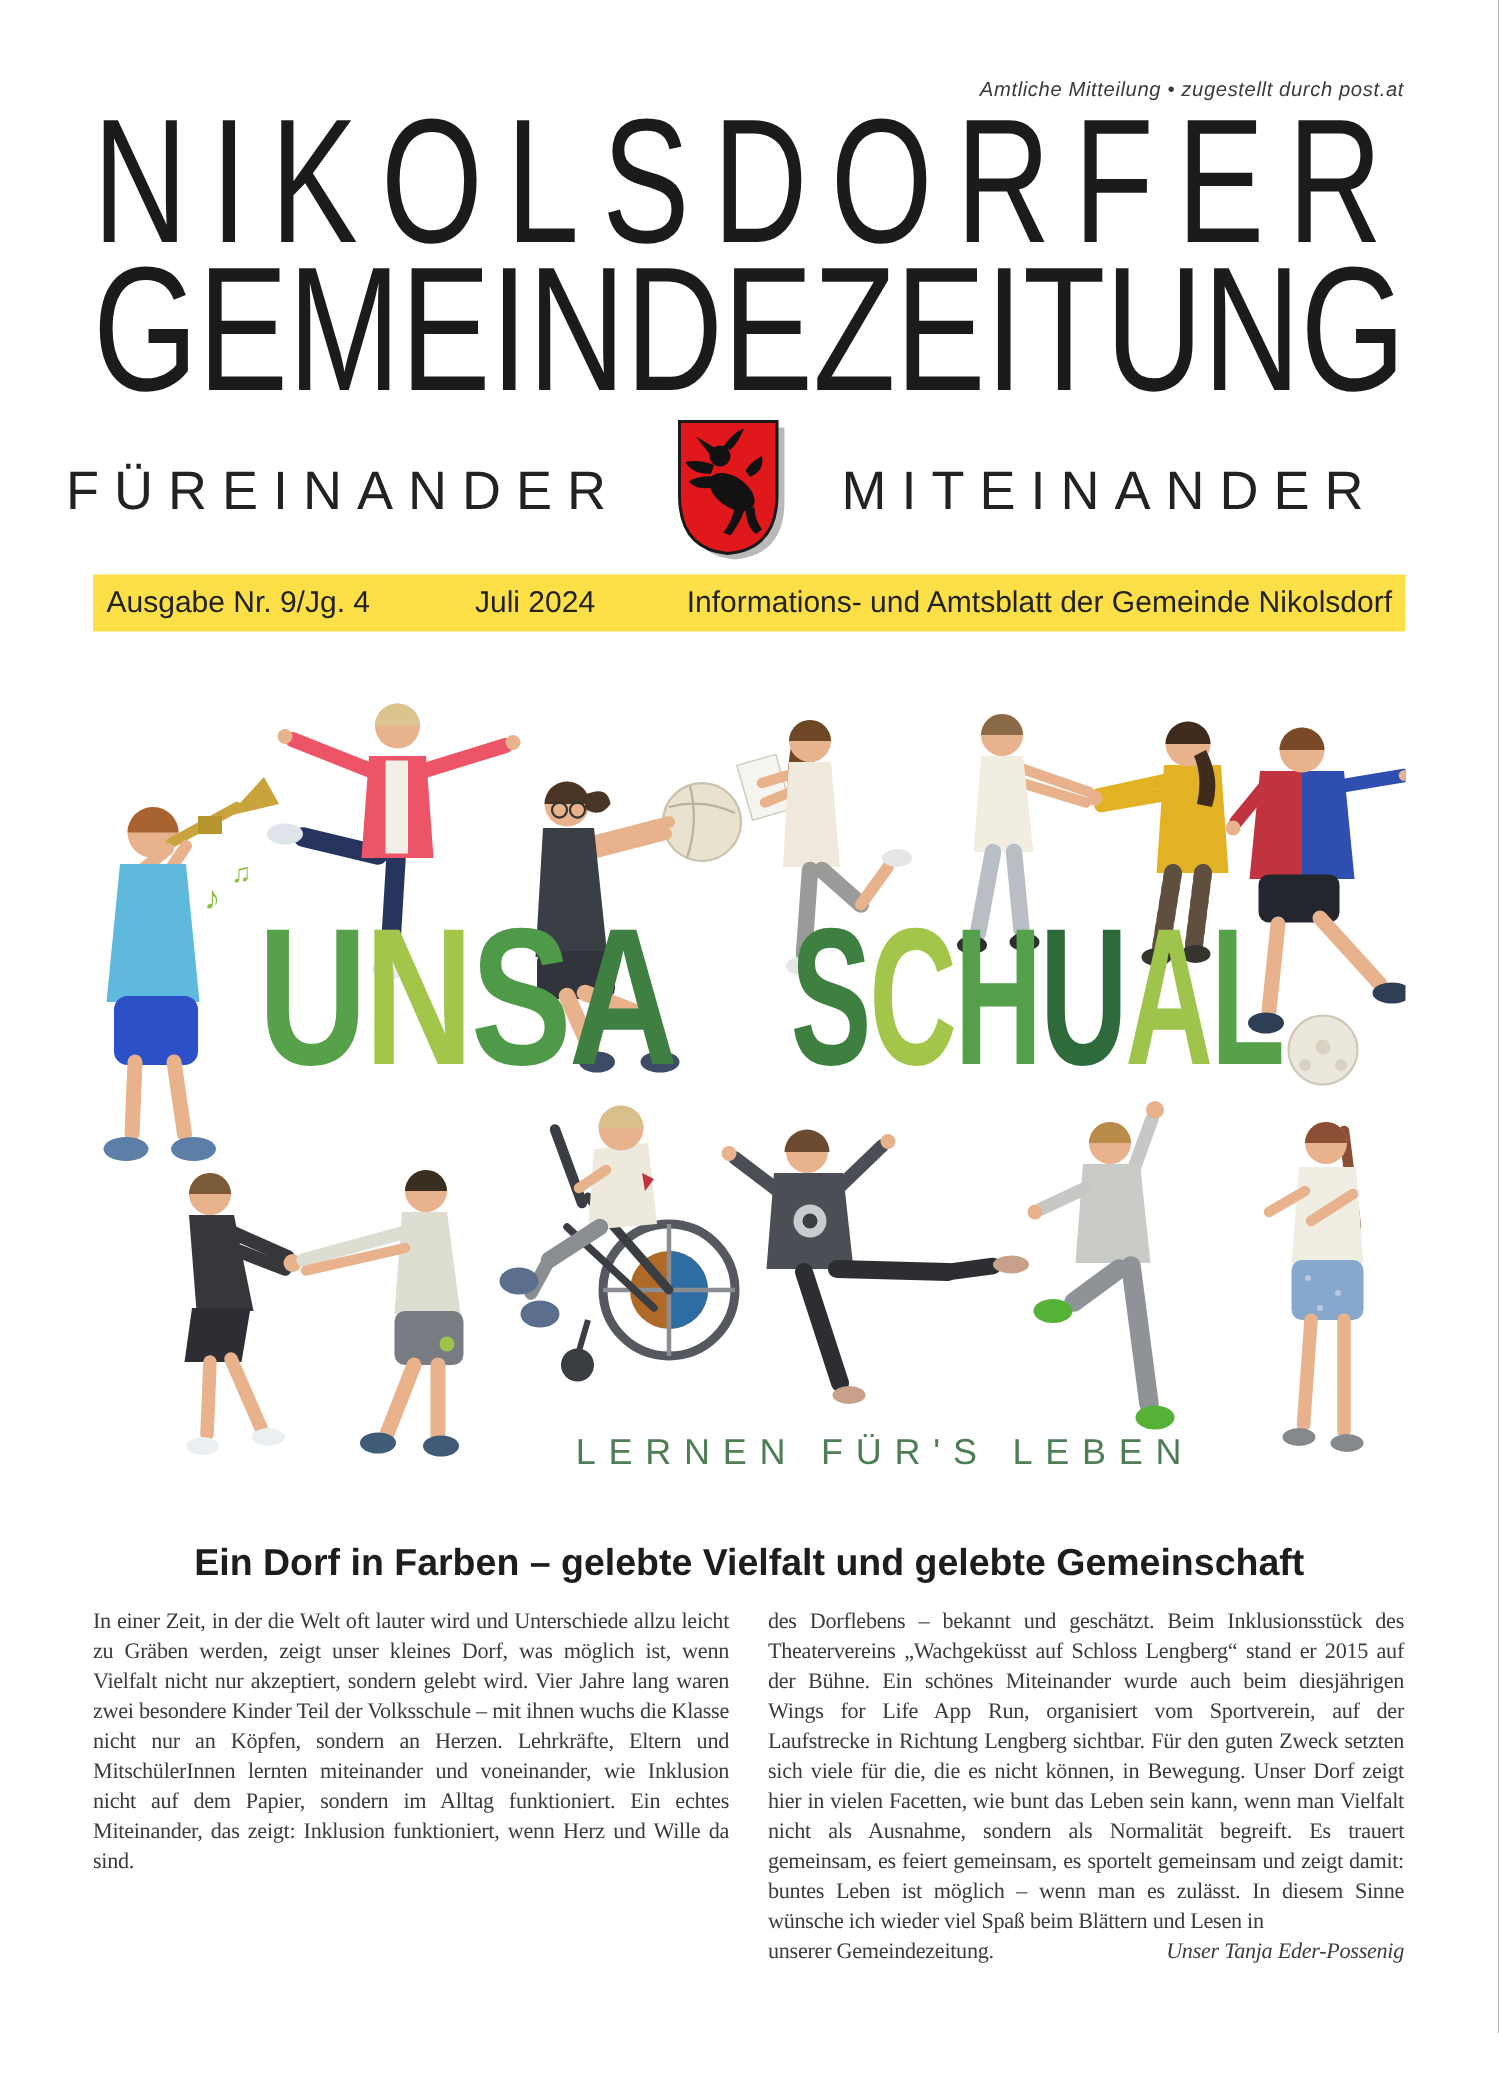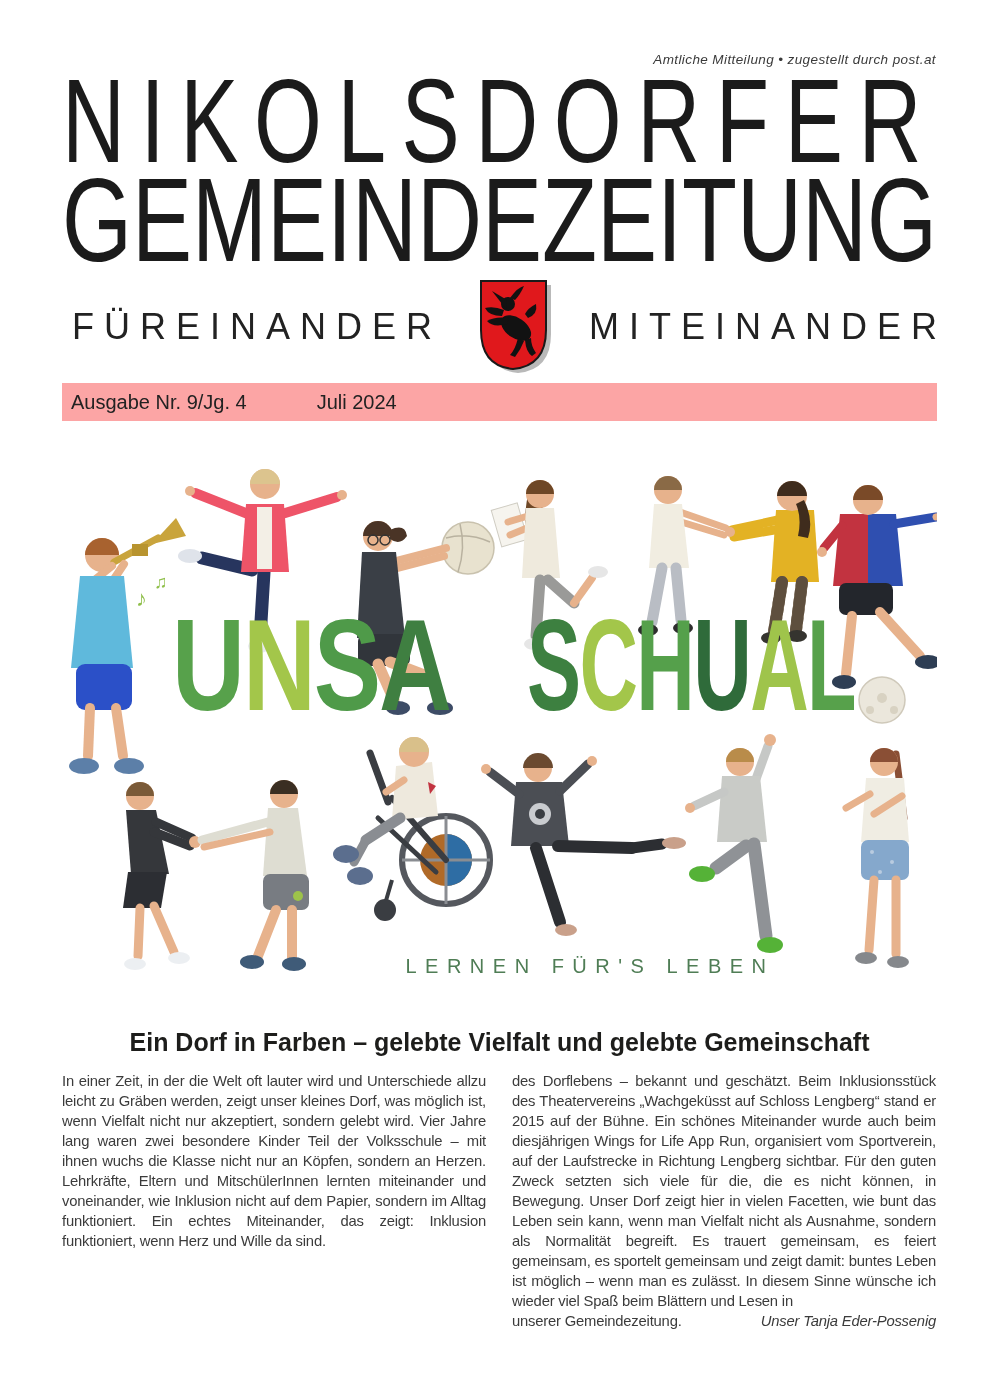--- a/index.html
+++ b/index.html
@@ -3,39 +3,39 @@
 <meta charset="utf-8">
 <style>
   html,body{margin:0;padding:0;background:#888;}
   .page{position:relative;width:999px;height:1400px;background:#ffffff;margin:0 auto;
         font-family:"Liberation Sans",sans-serif;overflow:hidden;color:#1d1d1b;}
   .meta-line{position:absolute;top:52px;right:63px;font-size:13.5px;letter-spacing:.4px;color:#3a3a3a;font-style:italic;}
   .masthead-line{position:absolute;left:62px;white-space:nowrap;display:inline-block;
         transform-origin:left top;font-weight:400;color:#1b1b1b;line-height:1;}
   #mast1{top:62px;font-size:118px;letter-spacing:21px;}
   #mast2{top:161px;font-size:118px;letter-spacing:0px;}
-  .slogan-row{position:absolute;left:72px;top:278px;width:875px;height:98px;
+  .slogan-row{position:absolute;left:44px;top:278px;width:875px;height:98px;
         display:flex;align-items:center;justify-content:space-between;}
   .slogan-word{font-size:36px;letter-spacing:10px;color:#222;white-space:nowrap;}
-  .issue-bar{position:absolute;left:62px;top:383px;width:875px;height:38px;background:#fca5a5;
+  .issue-bar{position:absolute;left:62px;top:383px;width:875px;height:38px;background:#fde047;
         display:flex;align-items:center;font-size:20px;color:#222;padding:0 9px;box-sizing:border-box;}
   .issue-date{margin-left:70px;}
   .issue-subtitle{margin-left:auto;}
   .collage{position:absolute;left:40px;top:450px;width:897px;height:560px;}
   .collage svg{position:absolute;left:0;top:0;}
   .collage-word{position:absolute;top:150px;font-weight:bold;font-size:100px;line-height:1;
         white-space:nowrap;display:inline-block;transform-origin:left top;letter-spacing:-2px;}
   #word-unsa{left:132px;}
   #word-schual{left:487px;}
   .tagline{position:absolute;left:335px;top:505px;width:430px;text-align:center;
-        font-size:20px;letter-spacing:8.5px;white-space:nowrap;}
+        font-size:24px;letter-spacing:8.5px;white-space:nowrap;}
   .article{position:absolute;left:62px;top:1028px;width:875px;}
   .headline{text-align:center;font-weight:bold;font-size:25px;color:#1d1d1b;margin:0 0 14px 0;}
   .columns{display:flex;gap:26px;}
-  .col{width:424px;font-size:14.8px;line-height:20px;color:#3b3b3b;text-align:justify;letter-spacing:-.2px;}
+  .col{width:424px;font-size:14.8px;line-height:20px;color:#3b3b3b;text-align:justify;letter-spacing:-.2px;font-family:Liberation Serif, serif;}
   .col p{margin:0;}
   .lastline{display:flex;align-items:flex-end;}
   .signature{margin-left:auto;font-style:italic;white-space:nowrap;}
 </style>
 </head>
 <body>
 
 <div class="page">
 
   <div class="meta-line">Amtliche Mitteilung • zugestellt durch post.at</div>
@@ -59,20 +59,21 @@
         <path d="M49 62 q1 12 7 16 l4 -3 q-5 -7 -5 -15 Z"></path>
         <path d="M52 40 q10 -4 8 -14 q-8 4 -11 10 Z"></path>
       </g>
     </svg>
     <span class="slogan-word">MITEINANDER</span>
   </div>
 
   <div class="issue-bar">
     <span>Ausgabe Nr. 9/Jg. 4</span>
     <span class="issue-date">Juli 2024</span>
+    <span class="issue-subtitle">Informations- und Amtsblatt der Gemeinde Nikolsdorf</span>
   </div>
 
   <div class="collage">
     <svg width="897" height="560" viewBox="0 0 897 560">
 
       <g>
         <circle cx="62" cy="105" r="17" fill="#e7b28c"></circle>
         <path d="M45 105 a17 17 0 0 1 34 0 z" fill="#a8622f"></path>
         <line x1="74" y1="112" x2="118" y2="88" stroke="#c9a43c" stroke-width="7" stroke-linecap="round"></line>
         <polygon points="112,94 136,68 146,86" fill="#c9a43c"></polygon>

